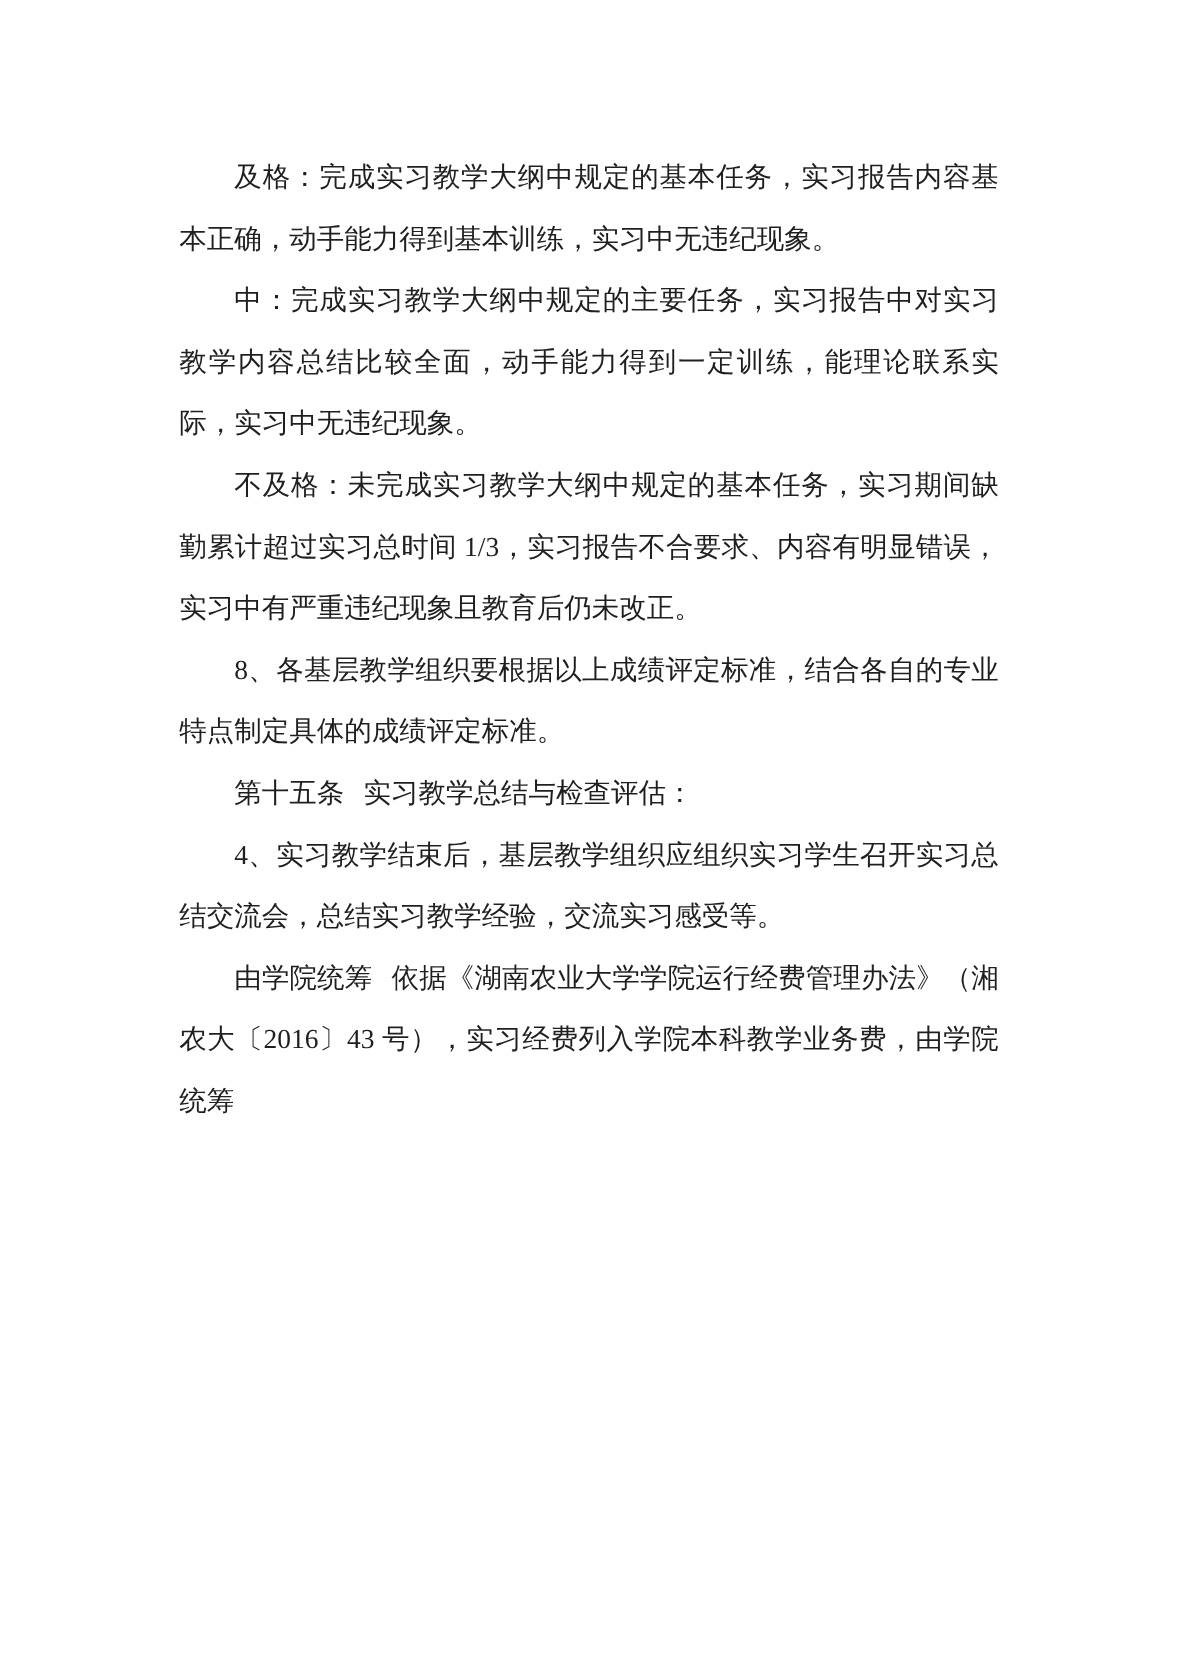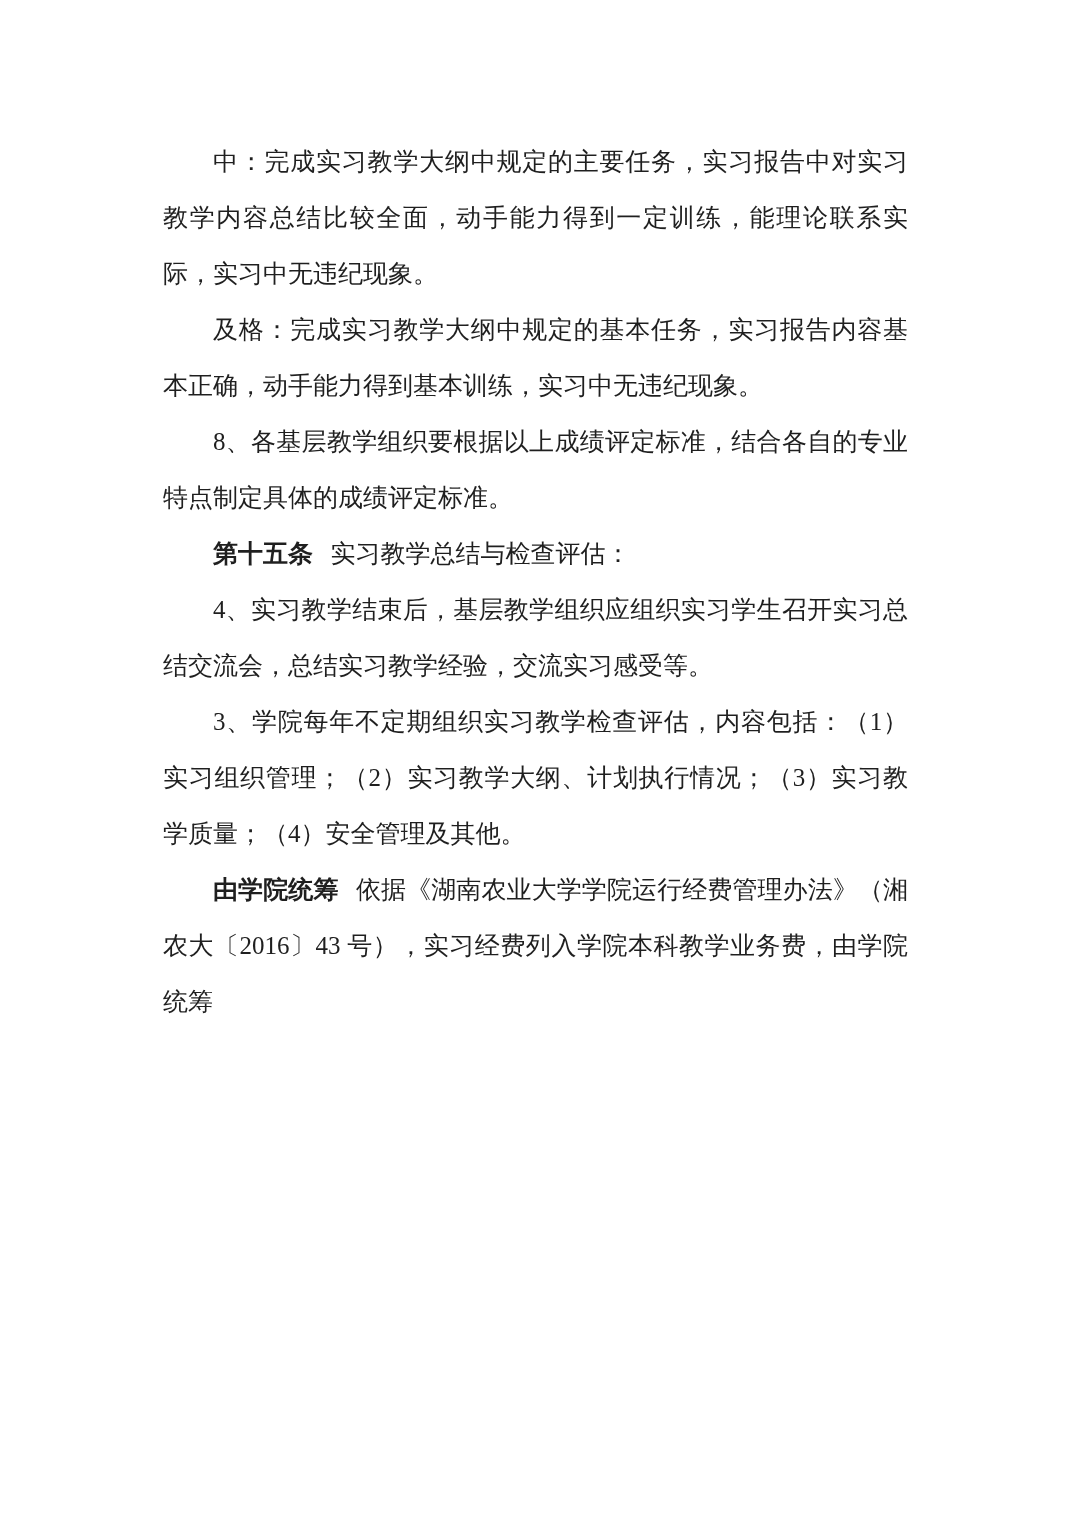--- a/index.html
+++ b/index.html
@@ -33,30 +33,30 @@
     font-size: 25px;
     line-height: 56px;
     color: var(--text-color);
     text-align: justify;
     text-justify: inter-ideograph;
     text-indent: 2em;
     word-break: break-all;
     overflow-wrap: break-word;
   }
   .article-term {
-    font-weight: bold;
+    font-weight: normal;
     margin-right: 0.7em;
   }
 </style>
 </head>
 <body>
 
 <div class="page">
   <div class="doc-body" id="paragraphs">
+      <p class="para">及格：完成实习教学大纲中规定的基本任务，实习报告内容基本正确，动手能力得到基本训练，实习中无违纪现象。</p>
       <p class="para">中：完成实习教学大纲中规定的主要任务，实习报告中对实习教学内容总结比较全面，动手能力得到一定训练，能理论联系实际，实习中无违纪现象。</p>
-      <p class="para">及格：完成实习教学大纲中规定的基本任务，实习报告内容基本正确，动手能力得到基本训练，实习中无违纪现象。</p>
+      <p class="para">不及格：未完成实习教学大纲中规定的基本任务，实习期间缺勤累计超过实习总时间 1/3，实习报告不合要求、内容有明显错误，实习中有严重违纪现象且教育后仍未改正。</p>
       <p class="para">8、各基层教学组织要根据以上成绩评定标准，结合各自的专业特点制定具体的成绩评定标准。</p>
       <p class="para"><span class="article-term">第十五条</span><span>实习教学总结与检查评估：</span></p>
       <p class="para">4、实习教学结束后，基层教学组织应组织实习学生召开实习总结交流会，总结实习教学经验，交流实习感受等。</p>
-      <p class="para">3、学院每年不定期组织实习教学检查评估，内容包括：（1）实习组织管理；（2）实习教学大纲、计划执行情况；（3）实习教学质量；（4）安全管理及其他。</p>
       <p class="para"><span class="article-term">由学院统筹</span><span>依据《湖南农业大学学院运行经费管理办法》（湘农大〔2016〕43 号），实习经费列入学院本科教学业务费，由学院统筹</span></p>
     </div>
 </div>
 
 </body></html>

